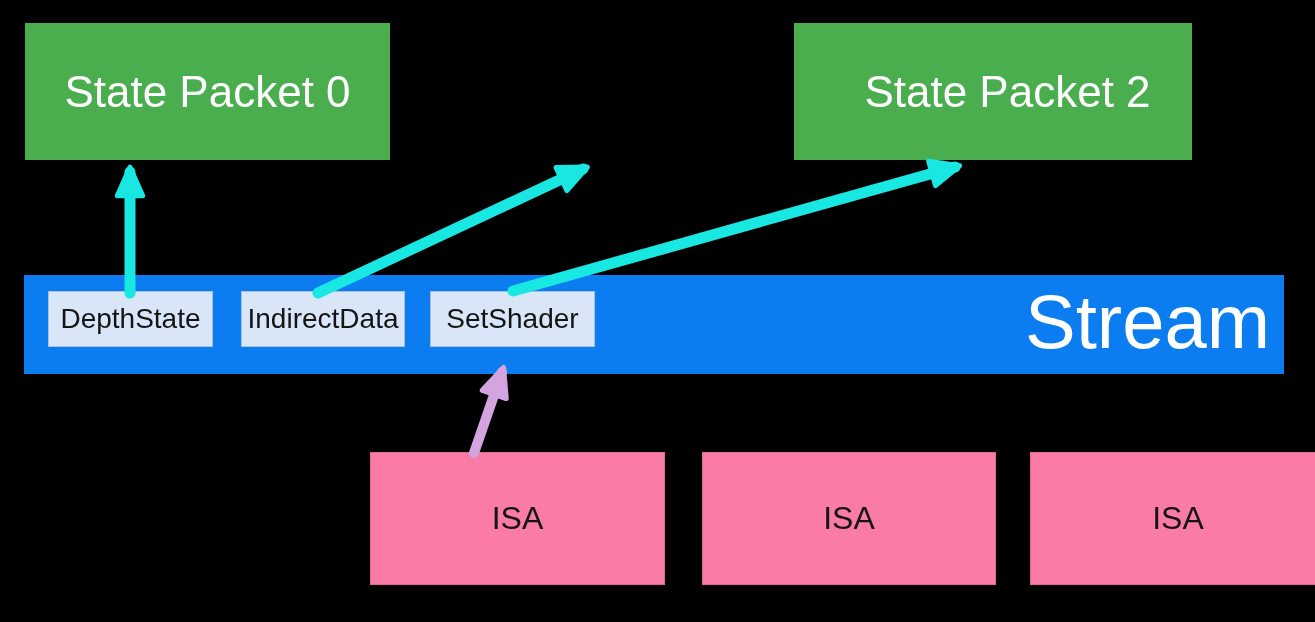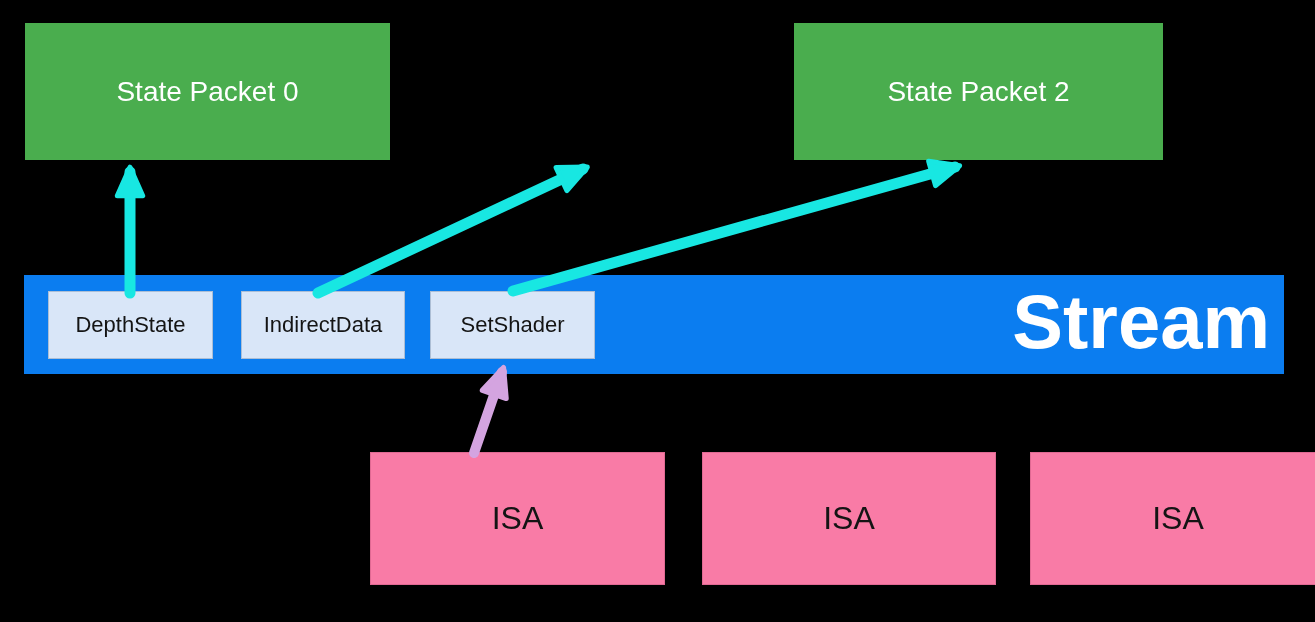--- a/index.html
+++ b/index.html
@@ -8,44 +8,44 @@
     width:1315px;height:622px;
     background:var(--background,#000);
     font-family:"Liberation Sans",sans-serif;
     overflow:hidden;
   }
   .packet{
     position:absolute;top:23px;height:137px;
     background:var(--state_packet_fill,#4aad4e);
     color:var(--label_light,#fff);
     display:flex;align-items:center;justify-content:center;
-    font-size:28px;
+    font-size:44px;
   }
   #sp0{left:25px;width:365px;}
   #sp1{left:410px;width:368px;}
-  #sp2{left:794px;width:369px;}
+  #sp2{left:794px;width:369px;padding-left:29px;}
   .stream-bar{
     position:absolute;left:24px;top:275px;width:1260px;height:99px;
     background:var(--stream_fill,#0b7df0);
     display:flex;align-items:center;justify-content:flex-end;
     padding-right:14px;box-sizing:border-box;
   }
   .stream-label{
     color:var(--label_light,#fff);
     font-size:76px;line-height:1;
-    position:relative;top:-3px;font-weight:bold;
+    position:relative;top:-3px;
   }
   .cmd{
-    position:absolute;top:16px;height:68px;
+    position:absolute;top:16px;height:56px;
     background:var(--command_fill,#d9e6f8);
     border:1px solid rgba(90,115,150,0.35);
     box-sizing:border-box;
     color:var(--label_dark,#141414);
     display:flex;align-items:center;justify-content:center;
-    font-size:22px;
+    font-size:28px;
   }
   #cmd0{left:24px;width:165px;}
   #cmd1{left:217px;width:164px;}
   #cmd2{left:406px;width:165px;}
   .isa{
     position:absolute;top:452px;height:133px;
     background:var(--isa_fill,#f97ba6);
     border:1px solid rgba(150,50,90,0.25);
     box-sizing:border-box;
     color:var(--label_dark,#141414);

